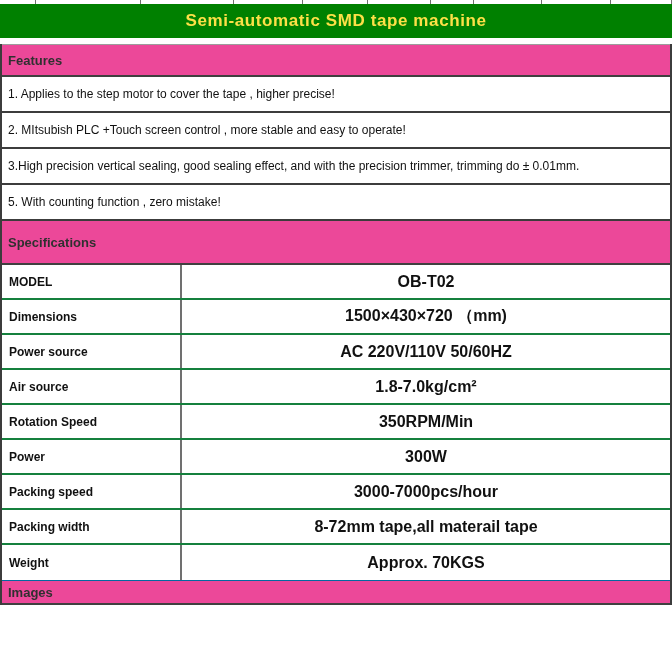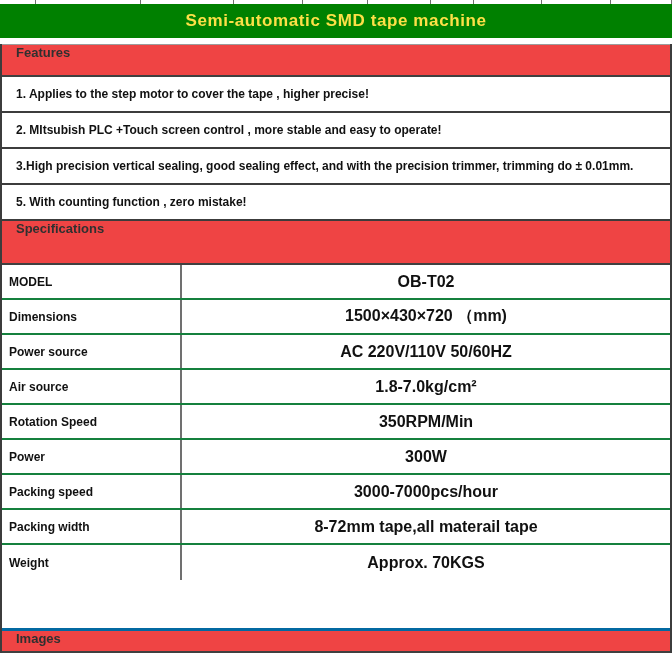--- a/index.html
+++ b/index.html
@@ -36,42 +36,42 @@
 
   .gap { height: 6px; background: #ffffff; }
 
   .framed {
     border-left: 2px solid #3c3c3c;
     border-right: 2px solid #3c3c3c;
     width: 668px;
   }
 
   .section-bar {
-    background: #ef4444;
+    background: #ec4899;
     border-top: 1px solid #9c9c9c;
     border-bottom: 2px solid #404040;
-    display: flex; align-items: flex-start;
-    padding-left: 14px;
+    display: flex; align-items: center;
+    padding-left: 6px;
     box-sizing: border-box;
   }
   .section-bar span { font-size: 13px; font-weight: bold; color: #303030; }
   .features-bar { height: 33px; }
   .specs-bar { height: 44px; border-top: none; }
-  .images-bar { height: 25px; border-top: 3px solid #0369a1; margin-top: 48px; }
+  .images-bar { height: 25px; border-top: 1px solid #0369a1; }
 
   .feature-row {
     min-height: 36px;
     border-bottom: 2px solid #3c3c3c;
     display: flex; align-items: center;
     padding: 2px 6px 2px 6px;
     box-sizing: border-box;
     background: #ffffff;
   }
   .feature-row span {
-    font-size: 12px; font-weight: bold; line-height: 16px; color: #111111; margin-left: 8px;
+    font-size: 12px; font-weight: normal; line-height: 16px; color: #111111;
   }
   .feature-row.tall { min-height: 43px; }
 
   .spec-table { background: #ffffff; }
   .spec-row {
     display: flex;
     height: 35px;
     border-bottom: 2px solid #15803d;
     box-sizing: border-box;
   }

